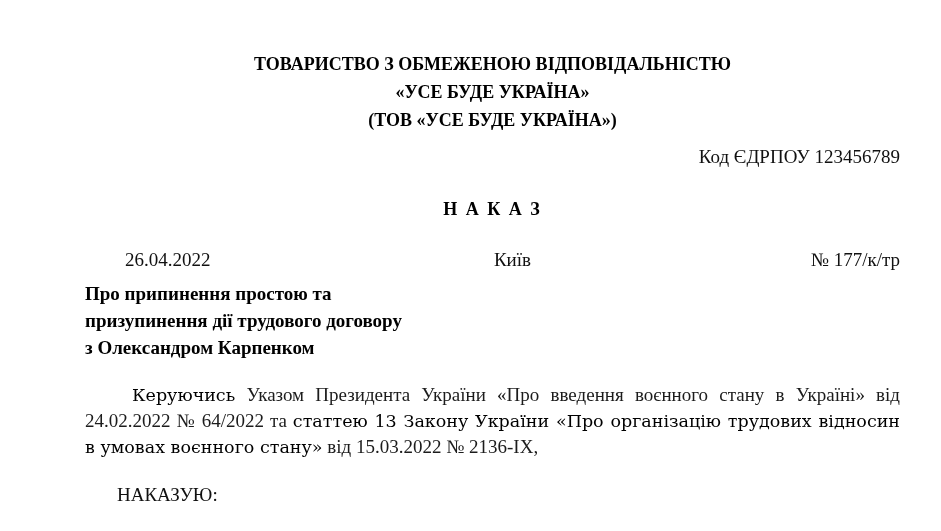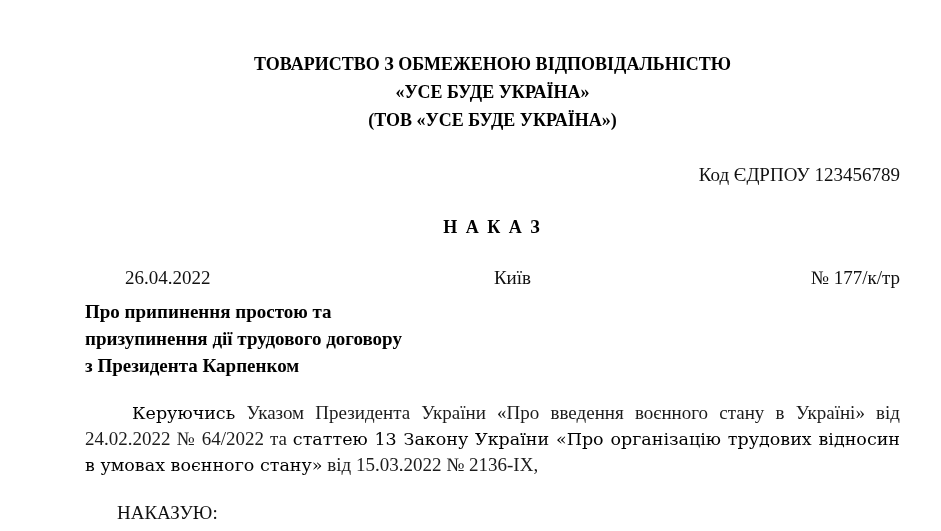--- a/index.html
+++ b/index.html
@@ -19,21 +19,21 @@
     overflow: hidden;
   }
   .org-header {
     text-align: center;
     font-weight: 700;
     font-size: 18px;
     line-height: 28px;
     color: #000000;
   }
   .edrpou-line {
-    margin-top: 28px;
+    margin-top: 10px;
     text-align: right;
     font-size: 19px;
     line-height: 25px;
     color: #111111;
   }
   .doc-title {
     margin-top: 28px;
     text-align: center;
     font-weight: 700;
     font-size: 18px;
@@ -101,20 +101,20 @@
 
   <div class="meta-row">
     <div class="cell meta-date">26.04.2022</div>
     <div class="cell meta-city">Київ</div>
     <div class="cell meta-number">№ 177/к/тр</div>
   </div>
 
   <div class="subject-block">
     <div>Про припинення простою та</div>
     <div>призупинення дії трудового договору</div>
-    <div>з Президента Карпенком</div>
+    <div>з Олександром Карпенком</div>
   </div>
 
   <p class="body-paragraph"><span class="seg-bold">Керуючись</span><span> Указом Президента України «Про введення воєнного стану в Україні» від 24.02.2022 № 64/2022 та </span><span class="seg-bold">статтею 13 Закону України «Про організацію трудових відносин в умовах воєнного стану»</span><span> від 15.03.2022 № 2136-IX,</span></p>
 
   <div class="order-word">НАКАЗУЮ:</div>
 
 </div>
 
 </body></html>

